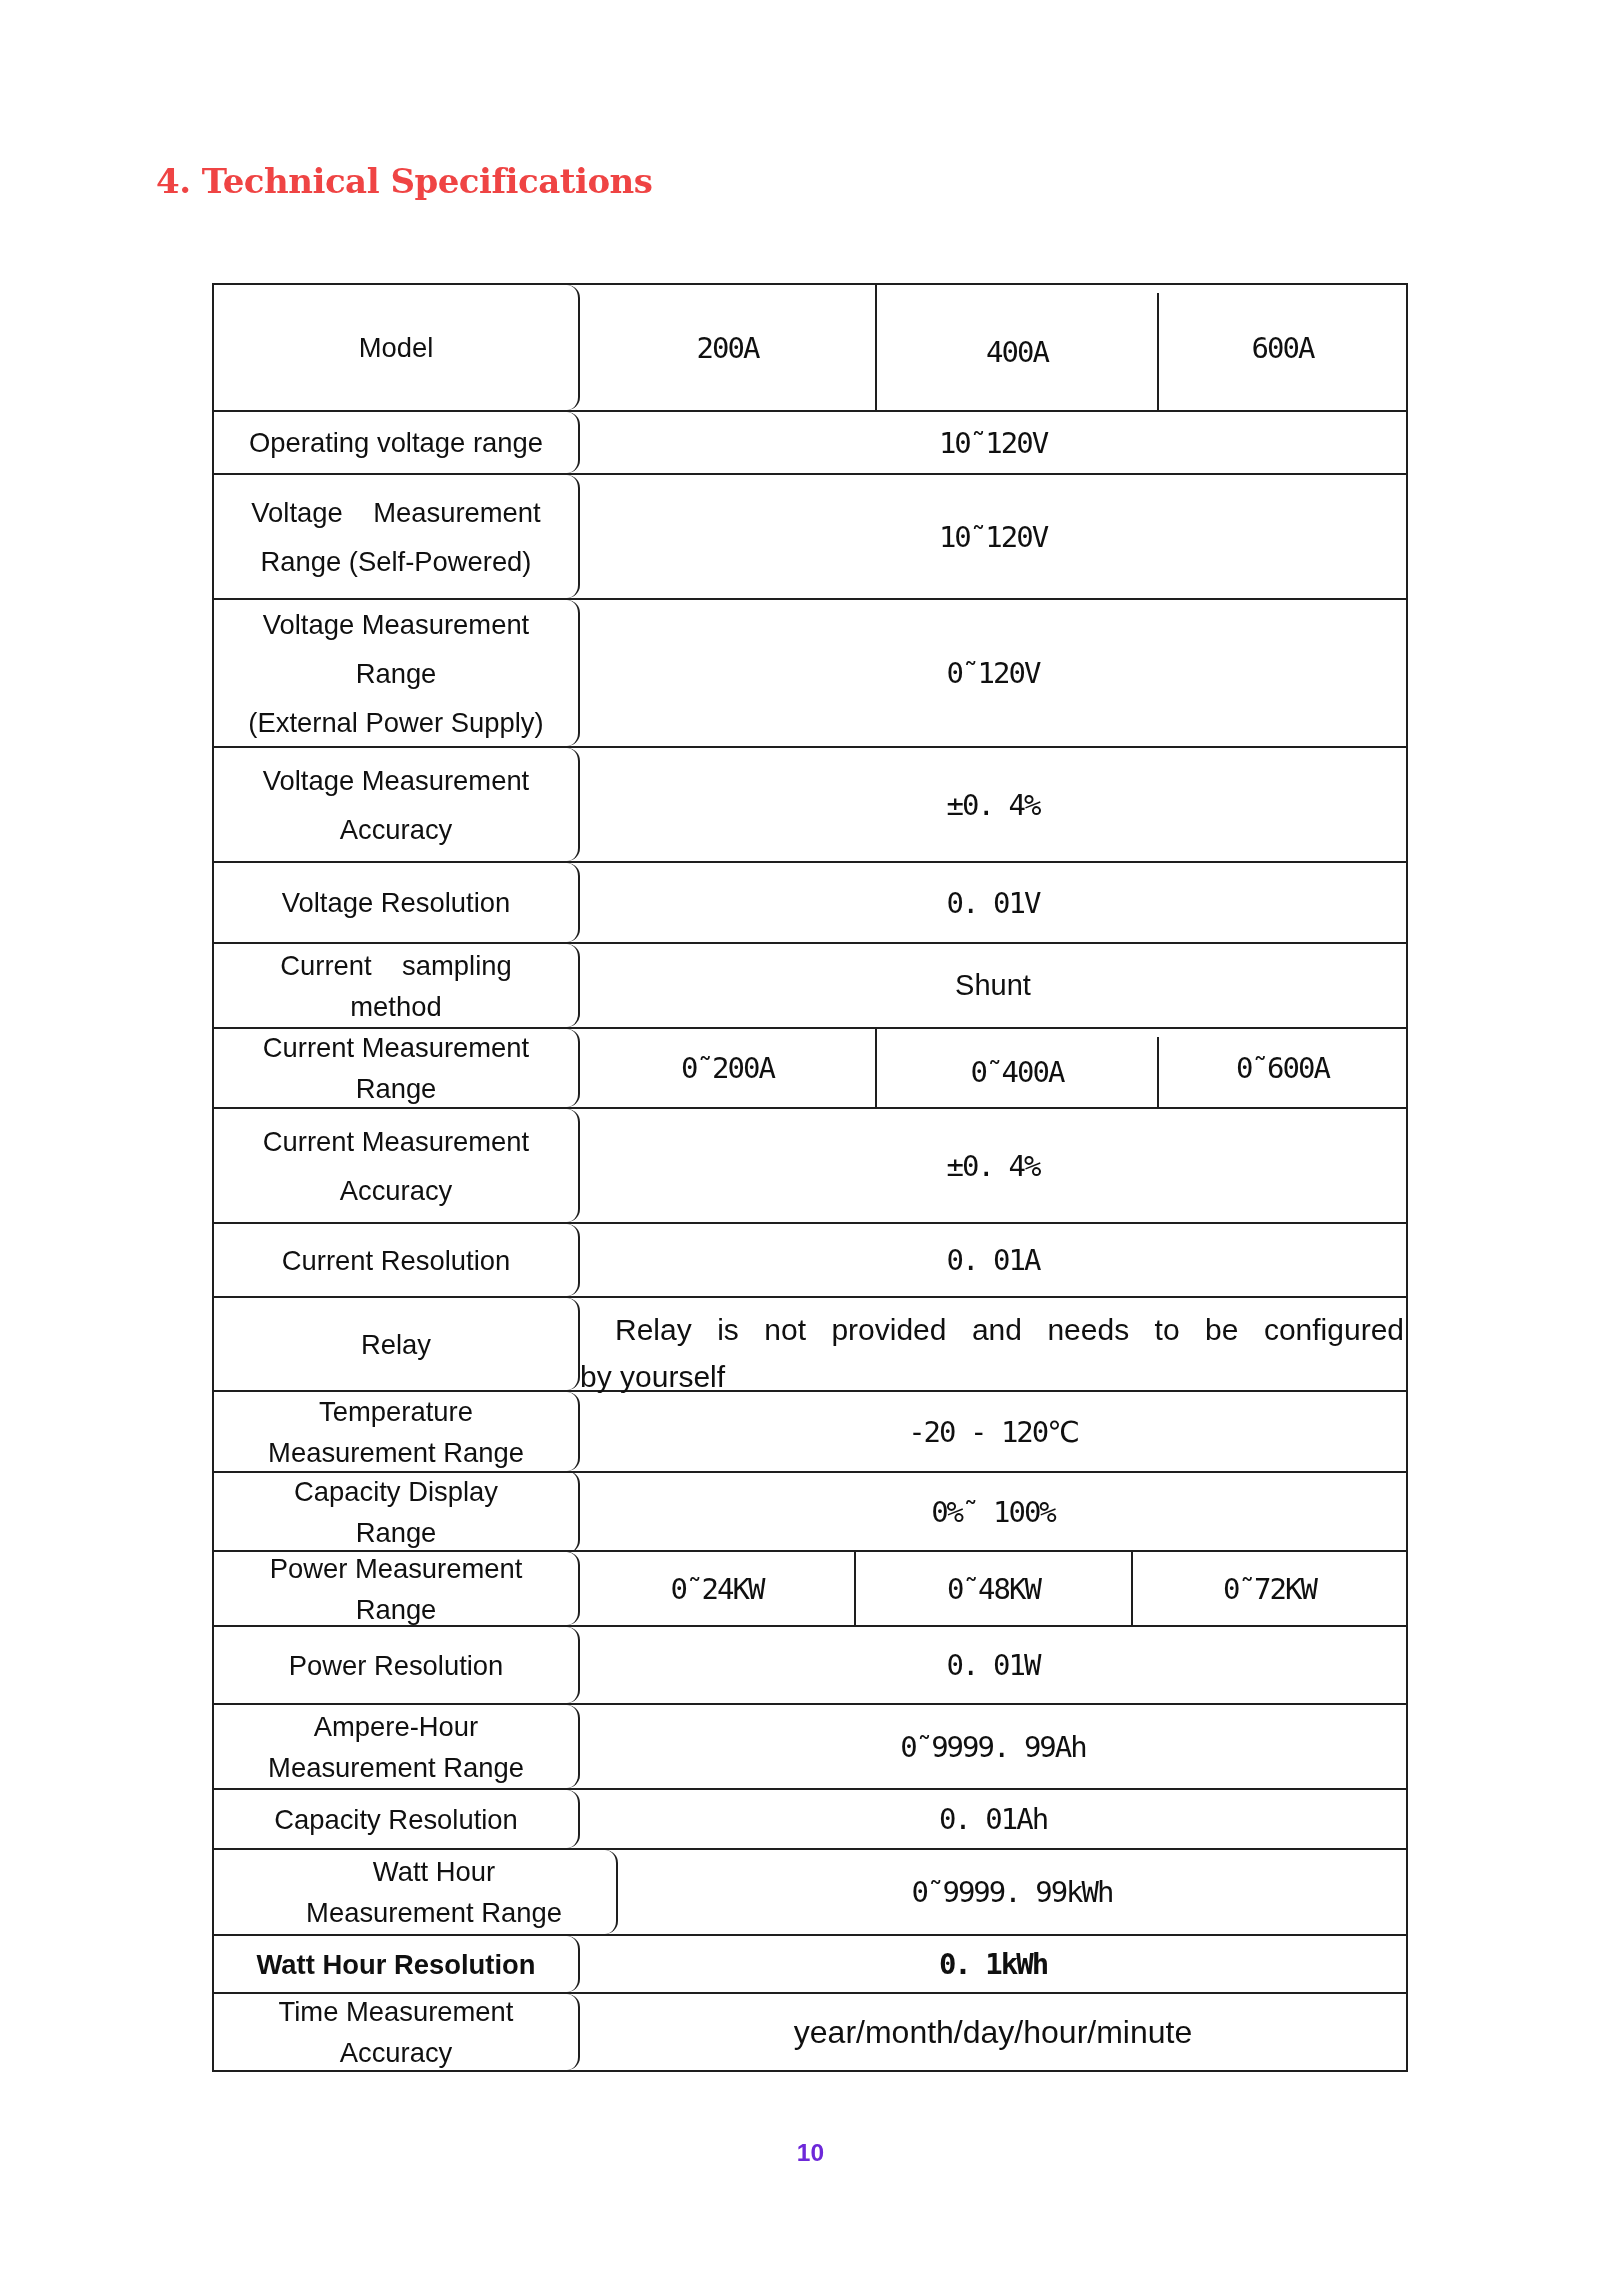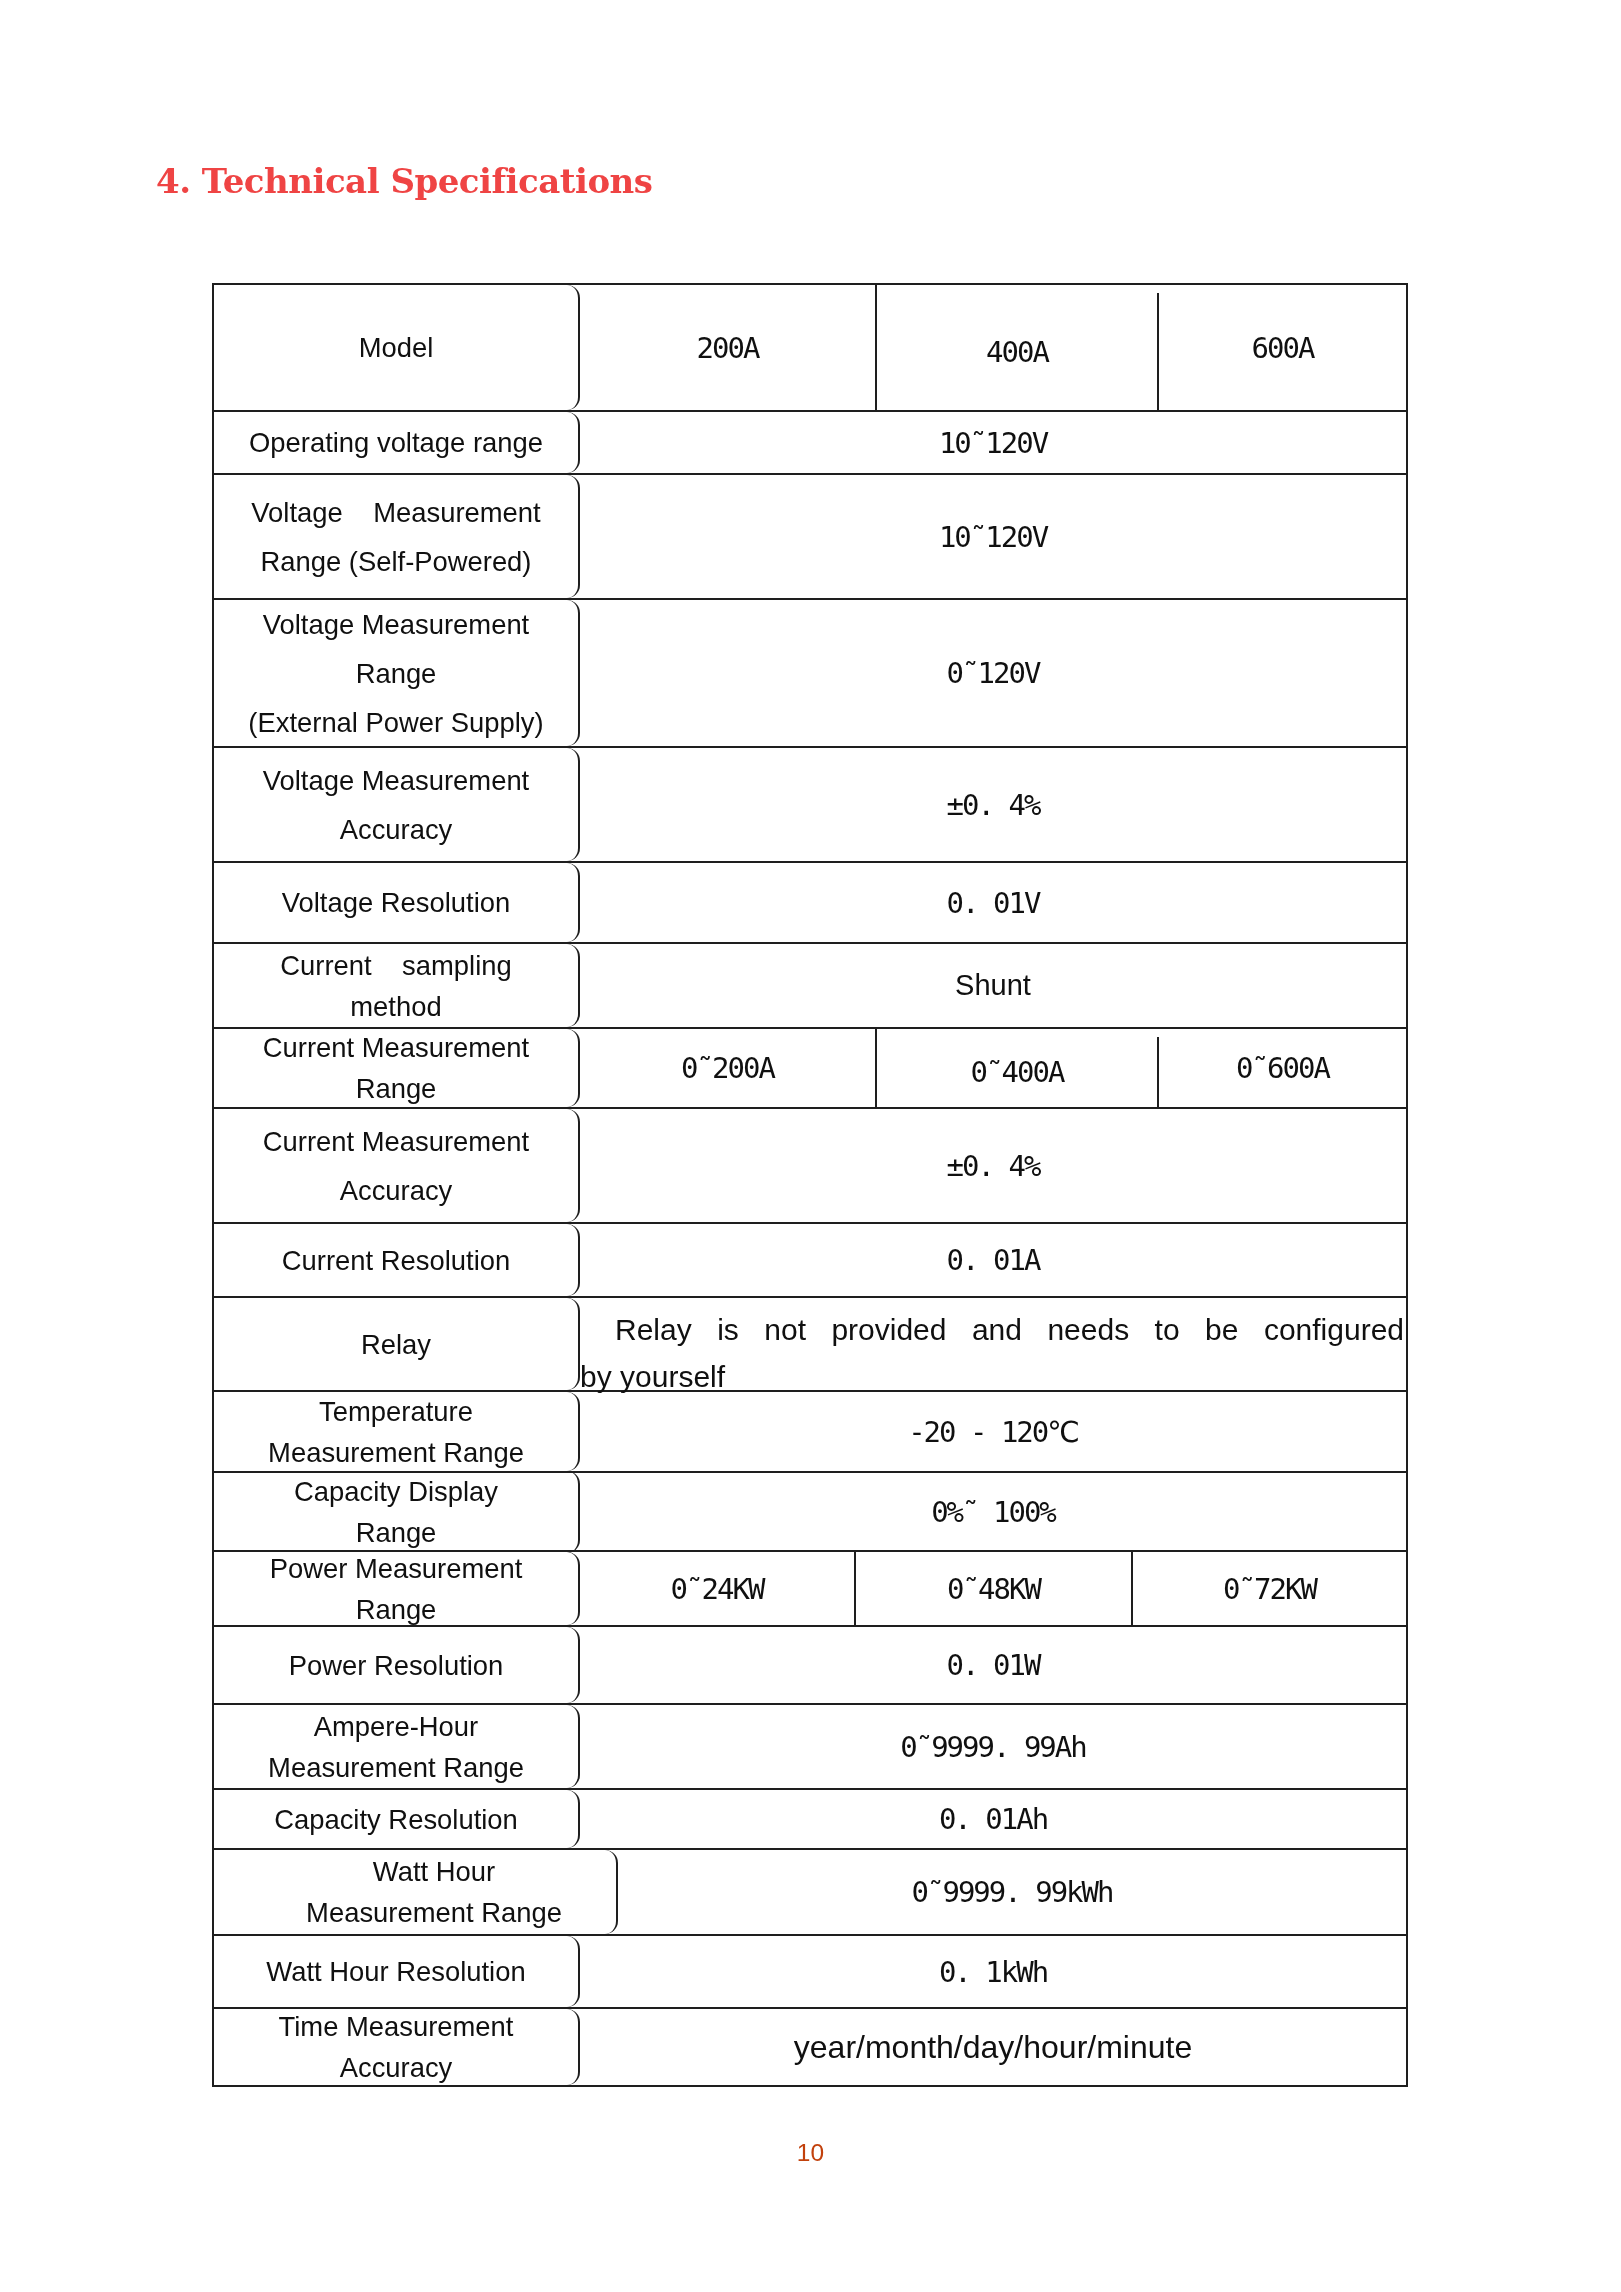--- a/index.html
+++ b/index.html
@@ -38,21 +38,21 @@
   .r8 {height:115px;}
   .r9 {height:74px;}
   .r10{height:94px;}
   .r11{height:81px;}
   .r12{height:79px;align-items:center;}
   .r13{height:75px;}
   .r14{height:78px;}
   .r15{height:85px;}
   .r16{height:60px;}
   .r17{height:86px;padding-left:38px;}
-  .r18{height:73px;}
+  .r18{height:58px;font-weight:bold;}
   .r19{height:76px;}
   
   .lbl{
     width:366px;flex:none;border-right:2px solid var(--bd);
     display:flex;align-items:center;justify-content:center;
     text-align:center;white-space:pre-wrap;
     font-size:27.4px;line-height:41px;padding:0 3.9px;border-radius:13px;
   }
   .lh50 .lbl{line-height:49px;}
   .val{
@@ -80,21 +80,21 @@
     display:block;padding:7.8px 2px 0 0;
     font-size:30px;line-height:47px;color:var(--tx);
   }
   .v-relay .rl1{
     text-align:justify;text-align-last:justify;text-indent:35px;
     white-space:normal;
   }
   .v-relay .rl2{text-align:left;}
   .page-number{
     position:absolute;left:0;top:2139px;width:100%;
-    text-align:center;font-size:24.5px;color:#c2410c;
+    text-align:center;font-size:24.5px;color:#6d28d9;font-weight:bold;
   }
 </style>
 </head>
 <body>
 
 <h1 class="page-title">4. Technical Specifications</h1>
 
 <div class="spec-table">
 
   <div class="trow row-h">

